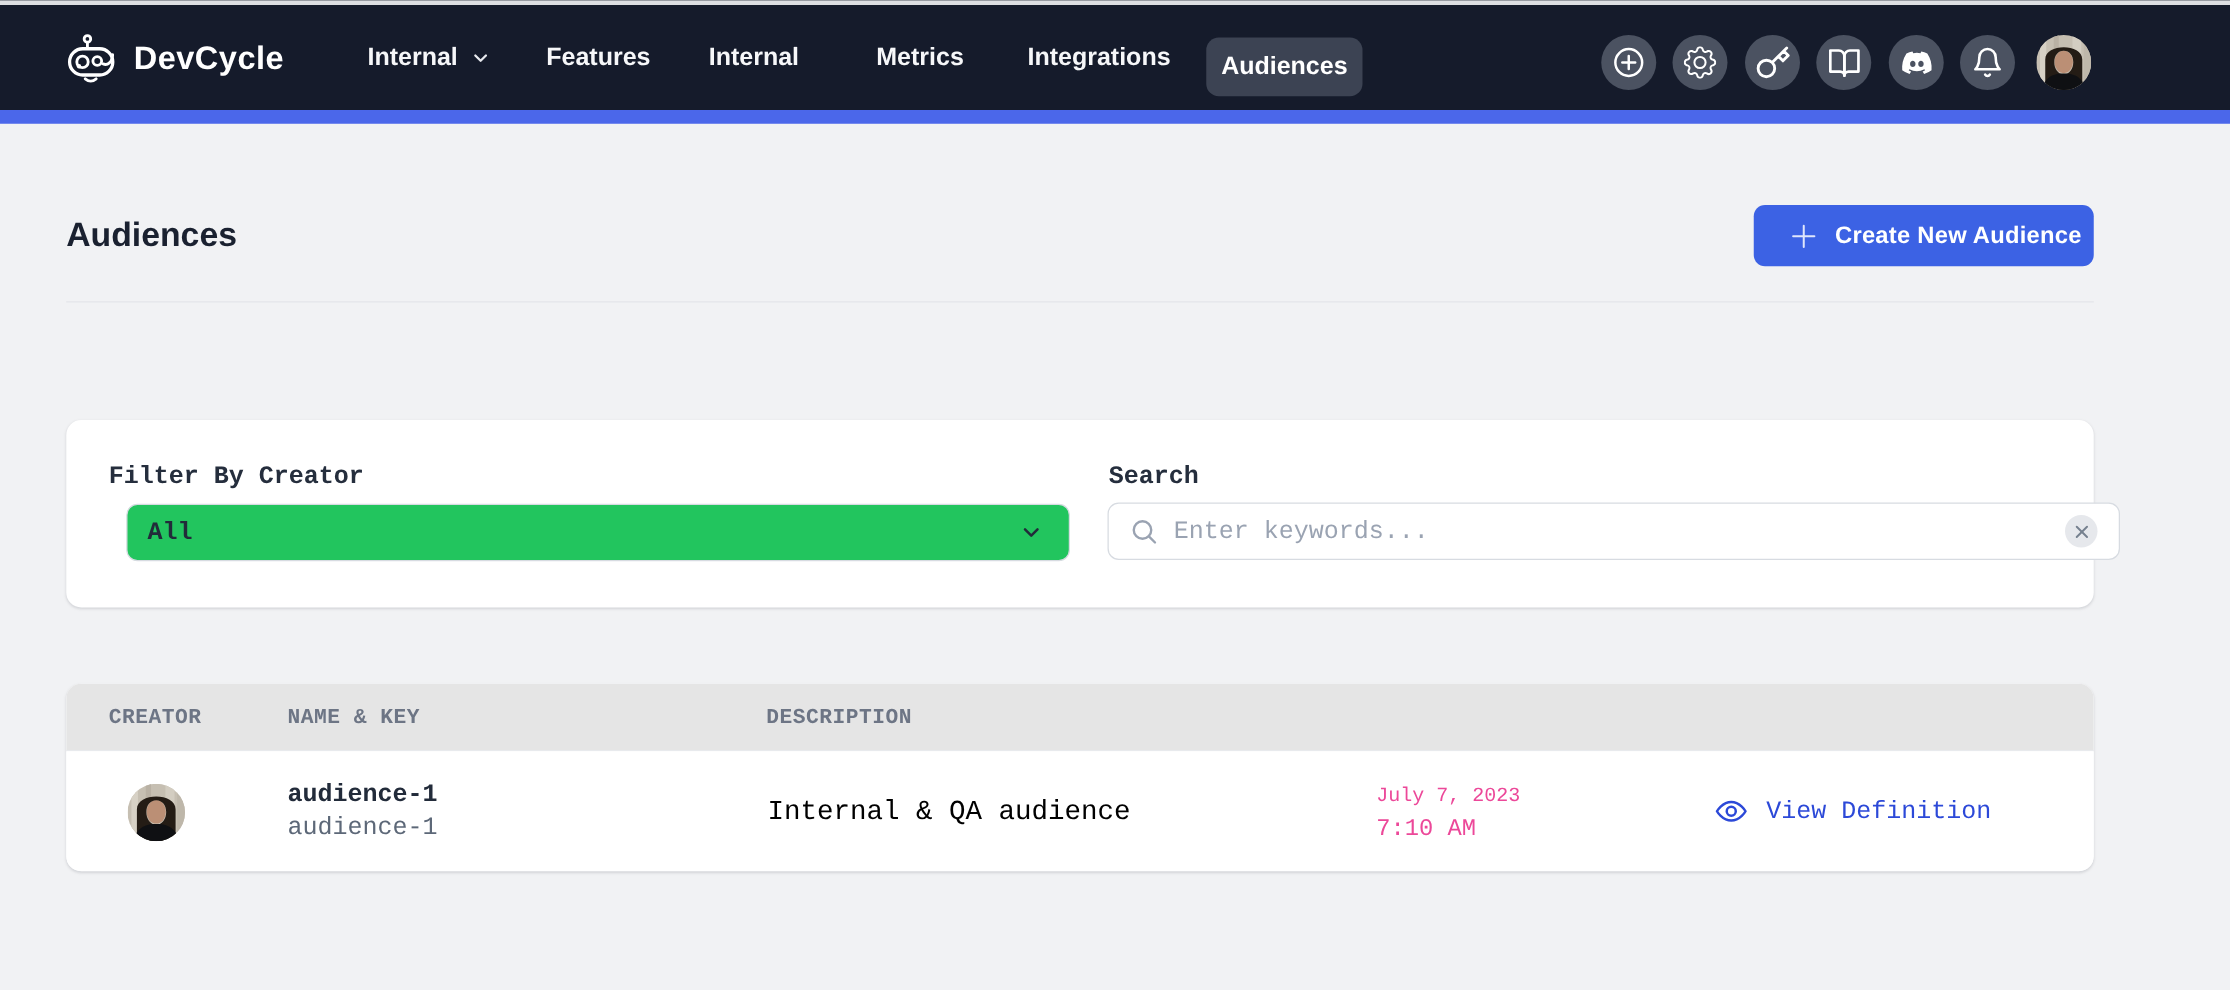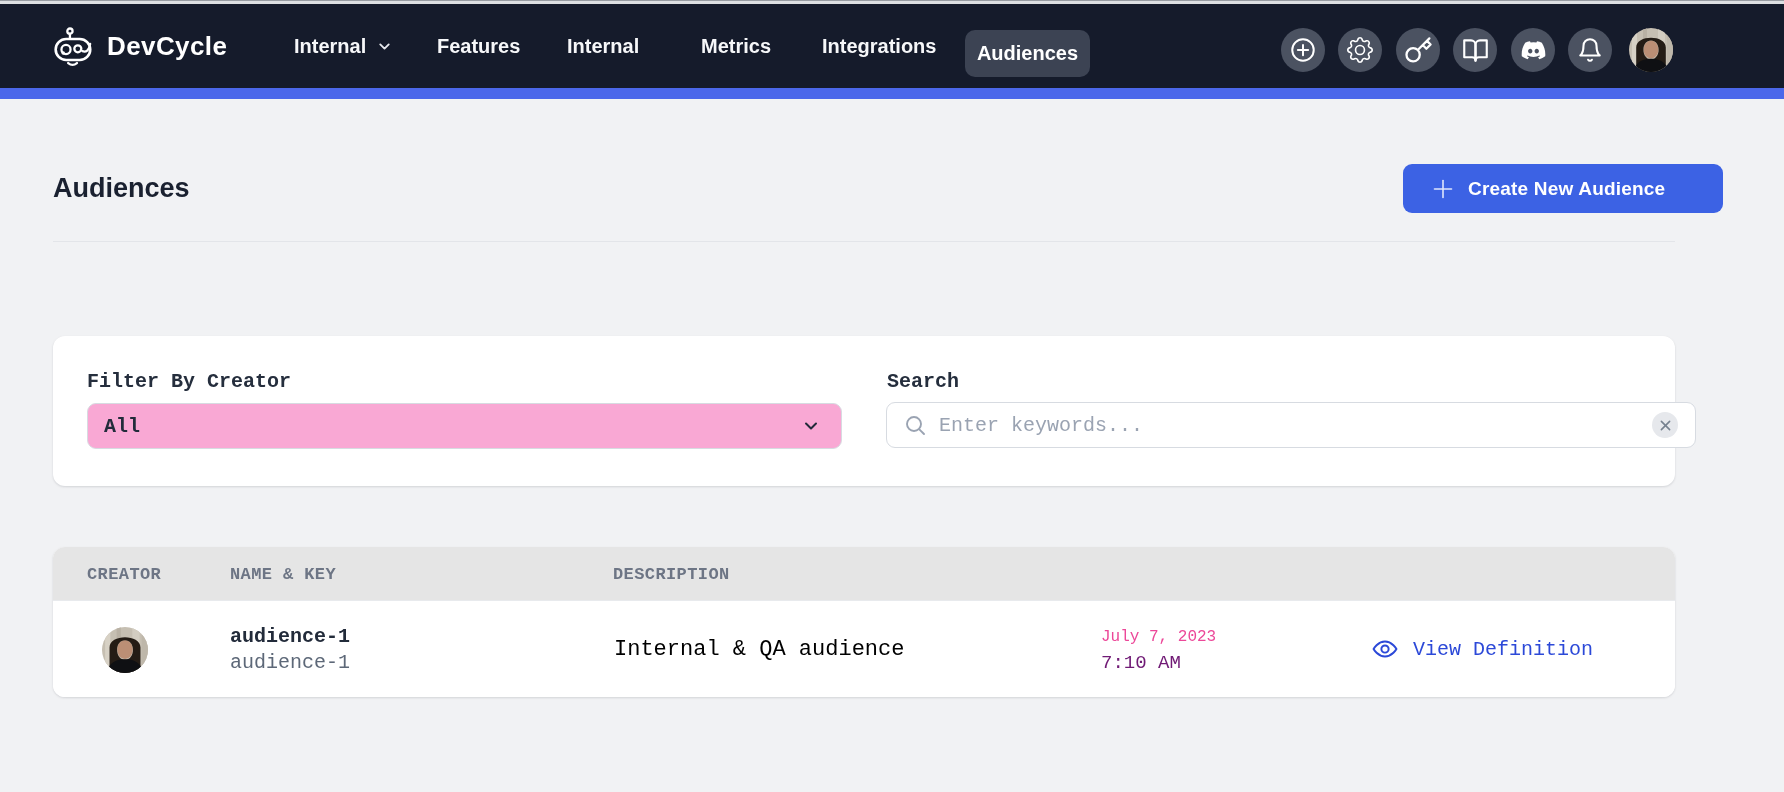--- a/index.html
+++ b/index.html
@@ -33,35 +33,35 @@
     background:#4b5261; display:flex; align-items:center; justify-content:center; cursor:pointer; }
   .ib-plus { left:1281px; } .ib-gear { left:1338px; } .ib-key { left:1396px; }
   .ib-book { left:1453px; } .ib-discord { left:1511px; } .ib-bell { left:1568px; }
   .nav-avatar { position:absolute; left:1629px; top:24px; width:44px; height:44px;
     border-radius:50%; overflow:hidden; cursor:pointer; }
   .nav-avatar svg, .row-avatar svg { display:block; width:100%; height:100%; }
   
   .accent-bar { position:absolute; left:0; top:88px; width:1784px; height:11px; background:#4b67ea; }
   
   .page-title { position:absolute; left:53px; top:173px; font-size:27px; font-weight:700; color:#1a2130; }
-  .create-btn { position:absolute; left:1403px; top:164px; width:320px; height:49px;
+  .create-btn { position:absolute; left:1403px; top:164px; width:272px; height:49px;
     background:#3c62e4; border:none; border-radius:9px; display:flex; align-items:center;
     cursor:pointer; padding-left:28px; }
   .create-btn .plus { display:flex; align-items:center; }
   .create-btn .lbl { color:#fff; font-size:19px; font-weight:700; margin-left:13px; letter-spacing:0.2px; white-space:nowrap; }
   .title-divider { position:absolute; left:53px; top:241px; width:1622px; height:1px; background:#e3e5e9; }
   
   .card { position:absolute; background:#fff; border-radius:12px;
     box-shadow:0 1px 2px rgba(16,24,40,.06), 0 1px 3px rgba(16,24,40,.08);font-family:Liberation Mono, monospace; }
   .filter-card { left:53px; top:336px; width:1622px; height:150px; }
   .field-label { position:absolute; top:34px; font-size:20px; font-weight:700; color:#252e3d; }
   .fl-creator { left:34px; }
   .fl-search { left:834px; }
-  .select-box { position:absolute; left:34px; top:67px; width:755px; height:46px;
-    border:1px solid #d7dbe1; border-radius:9px; background:#f9a8d4;
+  .select-box { position:absolute; left:48px; top:67px; width:755px; height:46px;
+    border:1px solid #d7dbe1; border-radius:9px; background:#22c55e;
     display:flex; align-items:center; padding:0 20px 0 16px; cursor:pointer; }
   .select-box .val { font-size:20px; font-weight:700; color:#222b3a; flex:1; }
   .search-box { position:absolute; left:833px; top:66px; width:810px; height:46px;
     border:1px solid #d7dbe1; border-radius:9px; background:#fff;
     display:flex; align-items:center; padding:0 17px 0 16px; }
   .search-box input { border:none; outline:none; flex:1; font-family:inherit;
     font-size:20px; color:#4d7c0f; margin-left:12px; background:transparent; }
   .search-box input::placeholder { color:#9aa3b2; }
   .clear-btn { width:26px; height:26px; border-radius:50%; background:#e6e8ec; border:none;
     display:flex; align-items:center; justify-content:center; cursor:pointer; }
@@ -75,21 +75,21 @@
   .trow { position:absolute; left:0; top:54px; width:100%; height:96px; background:#fff; }
   .row-avatar { position:absolute; left:49px; top:26px; width:46px; height:46px;
     border-radius:50%; overflow:hidden; }
   .cell-name { position:absolute; left:177px; top:23px; }
   .cell-name .nm { font-size:20px; font-weight:700; color:#222b3a; line-height:26px; }
   .cell-name .ky { font-size:20px; font-weight:400; color:#5d6878; line-height:26px; }
   .cell-desc { position:absolute; left:561px; top:0; height:96px; display:flex; align-items:center;
     font-size:22px; color:#000000; }
   .cell-created { position:absolute; left:1048px; top:23px; }
   .cell-created .dt { font-size:16px; color:#ec4899; line-height:26px; }
-  .cell-created .tm { font-size:19px; color:#701a75; line-height:26px; }
+  .cell-created .tm { font-size:19px; color:#ec4899; line-height:26px; }
   .cell-action { position:absolute; left:1318px; top:0; height:96px; display:flex;
     align-items:center; gap:14px; cursor:pointer; }
   .cell-action .link { font-size:20px; font-weight:400; color:#2c49d8; }
 </style>
 </head>
 <body>
 
 <div class="top-strip"></div>
 
 <header class="navbar">

